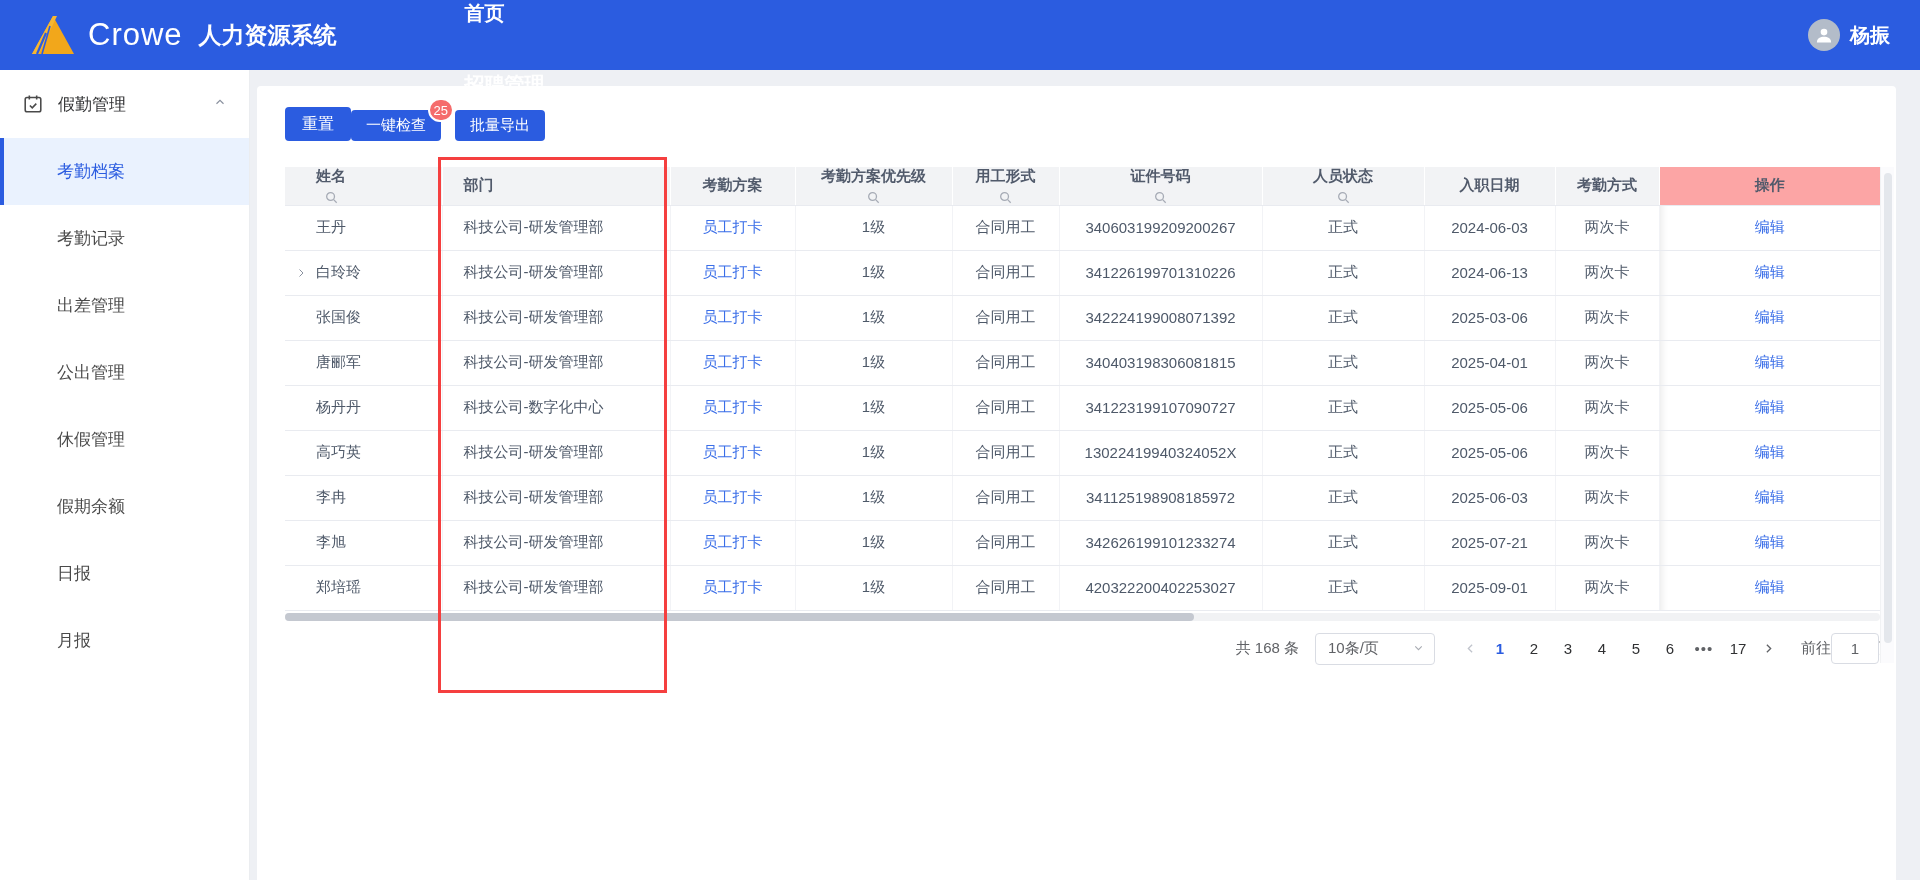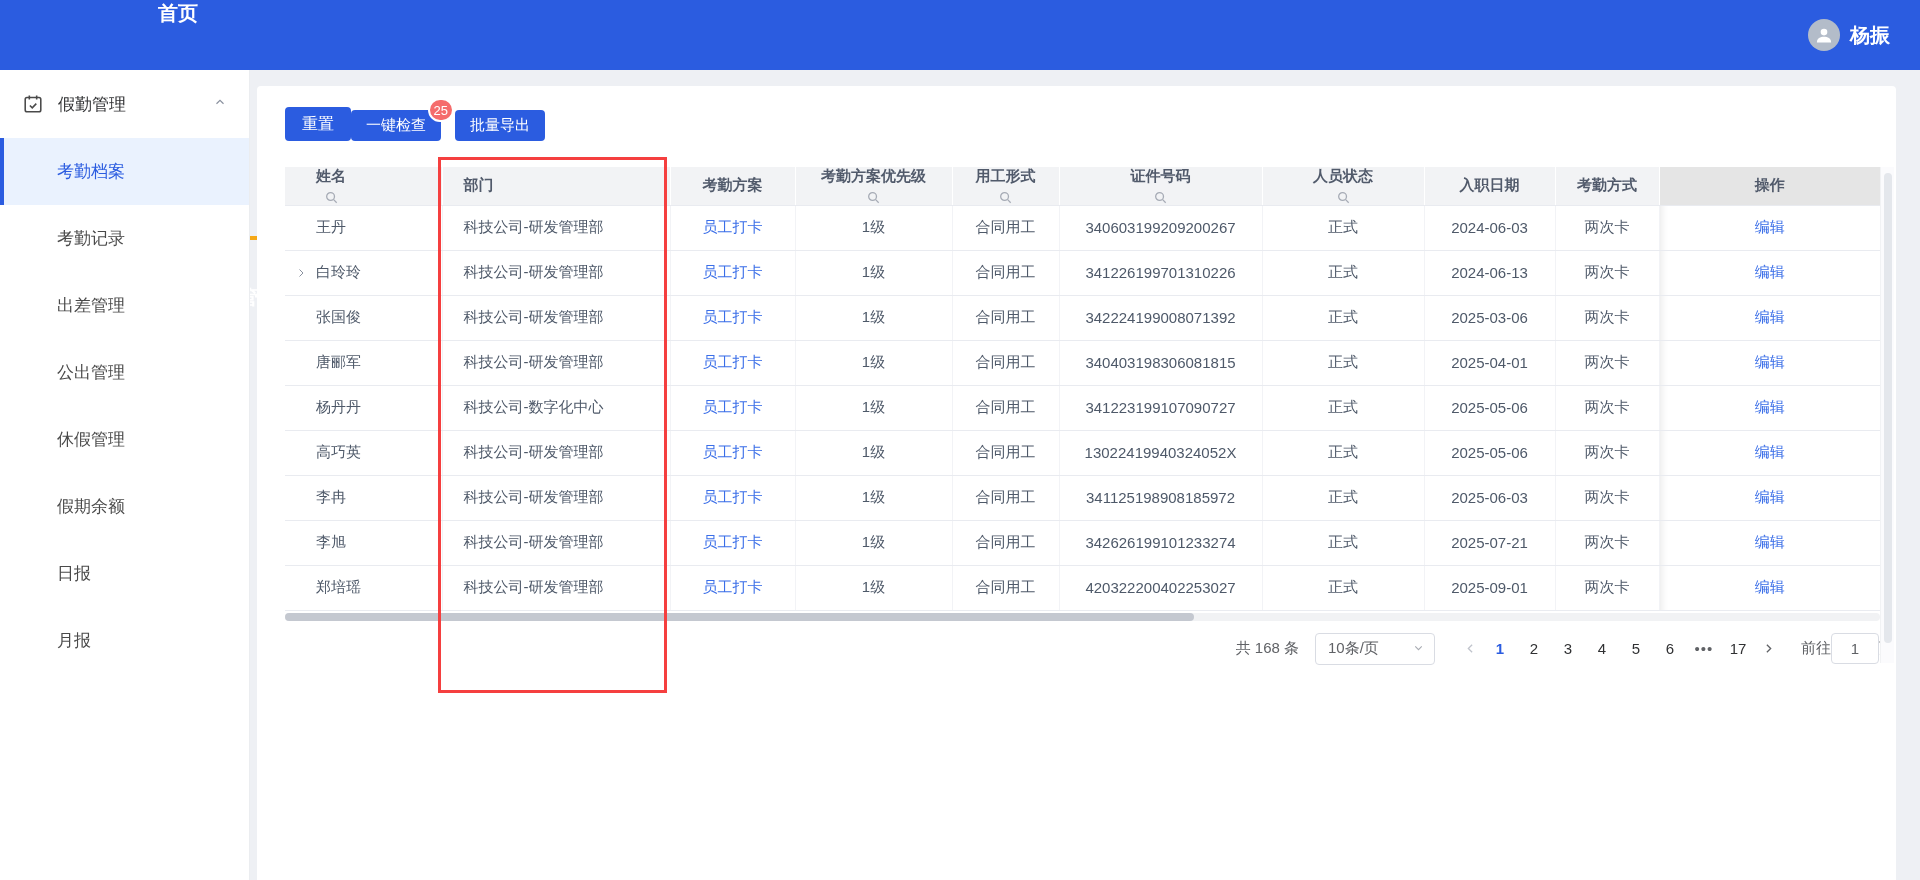--- a/index.html
+++ b/index.html
@@ -60,21 +60,21 @@
   td{height:45px;border-bottom:1px solid var(--border);border-right:1px solid #f2f3f6;color:var(--text);padding:0 8px;white-space:nowrap;overflow:hidden;background:#fff;}
   td:last-child{border-right:none;}
   tr.hl td{background:#f5f8fc;}
   .al{text-align:left;} .ac{text-align:center;}
   th.col-name,td.cell-name{padding-left:31px;}
   th.col-dept,td.cell-dept{padding-left:21px;}
   td.cell-name{position:relative;}
   .expand-arrow{position:absolute;left:10px;top:50%;transform:translateY(-50%);cursor:pointer;display:flex;}
   a.tlink{color:var(--link);text-decoration:none;cursor:pointer;}
   td.cell-op{box-shadow:inset 12px 0 10px -12px rgba(0,0,0,.12);}
-  th.col-op{background:#e5e5e5;}
+  th.col-op{background:#fca5a5;}
 
   
   .vscroll{position:absolute;right:0;top:0;width:14px;height:496px;background:#fbfbfd;border-left:1px solid #f1f2f4;}
   .vscroll .vthumb{position:absolute;left:3px;top:6px;width:8px;height:470px;border-radius:4px;background:#e4e7ec;}
   .hscroll{position:relative;width:1595px;height:8px;margin-top:2px;background:#f1f2f4;border-radius:4px;}
   .hscroll .hthumb{position:absolute;left:0;top:0;height:8px;width:57%;background:#c4c8d0;border-radius:4px;cursor:pointer;}
 
   
   .hl-box{position:absolute;left:153px;top:-10px;width:229px;height:536px;border:3px solid var(--hl-red);z-index:6;pointer-events:none;}
 
@@ -88,20 +88,32 @@
   .page-btn.active{color:var(--primary);font-weight:bold;cursor:default;}
   .page-btn.ellipsis{letter-spacing:1px;color:#606266;}
   .arrow-btn{min-width:26px;height:30px;display:flex;align-items:center;justify-content:center;cursor:pointer;}
   .goto{display:flex;align-items:center;margin-left:14px;}
   .goto input{width:48px;height:31px;border:1px solid #d9dce3;border-radius:4px;text-align:center;font-size:15px;color:var(--text2);outline:none;font-family:inherit;}
 </style>
 </head>
 <body>
 
 <div class="topnav">
+  <div class="brand">
+    <span style="display:flex;">
+      <svg width="46" height="42" viewBox="0 0 46 42">
+        <polygon points="23,2 44,40 2,40" fill="#f2a71b"></polygon>
+        <polygon points="23,2 27,2 9,40 2,40" fill="#f7b731"></polygon>
+        <line x1="16" y1="19" x2="7" y2="40" stroke="#2b5ce0" stroke-width="2.2"></line>
+        <line x1="20" y1="12" x2="12" y2="40" stroke="#2b5ce0" stroke-width="1.6"></line>
+      </svg>
+    </span>
+    <span class="brand-name">Crowe</span>
+    <span class="app-title">人力资源系统</span>
+  </div>
   <nav class="nav-menu">
       <div class="nav-item">首页</div>
       <div class="nav-item">招聘管理</div>
       <div class="nav-item">人事管理</div>
       <div class="nav-item active">假勤管理</div>
       <div class="nav-item">薪酬福利管理</div>
       <div class="nav-item">审批中心</div>
     </nav>
   <div class="nav-user">
     <span class="avatar">

